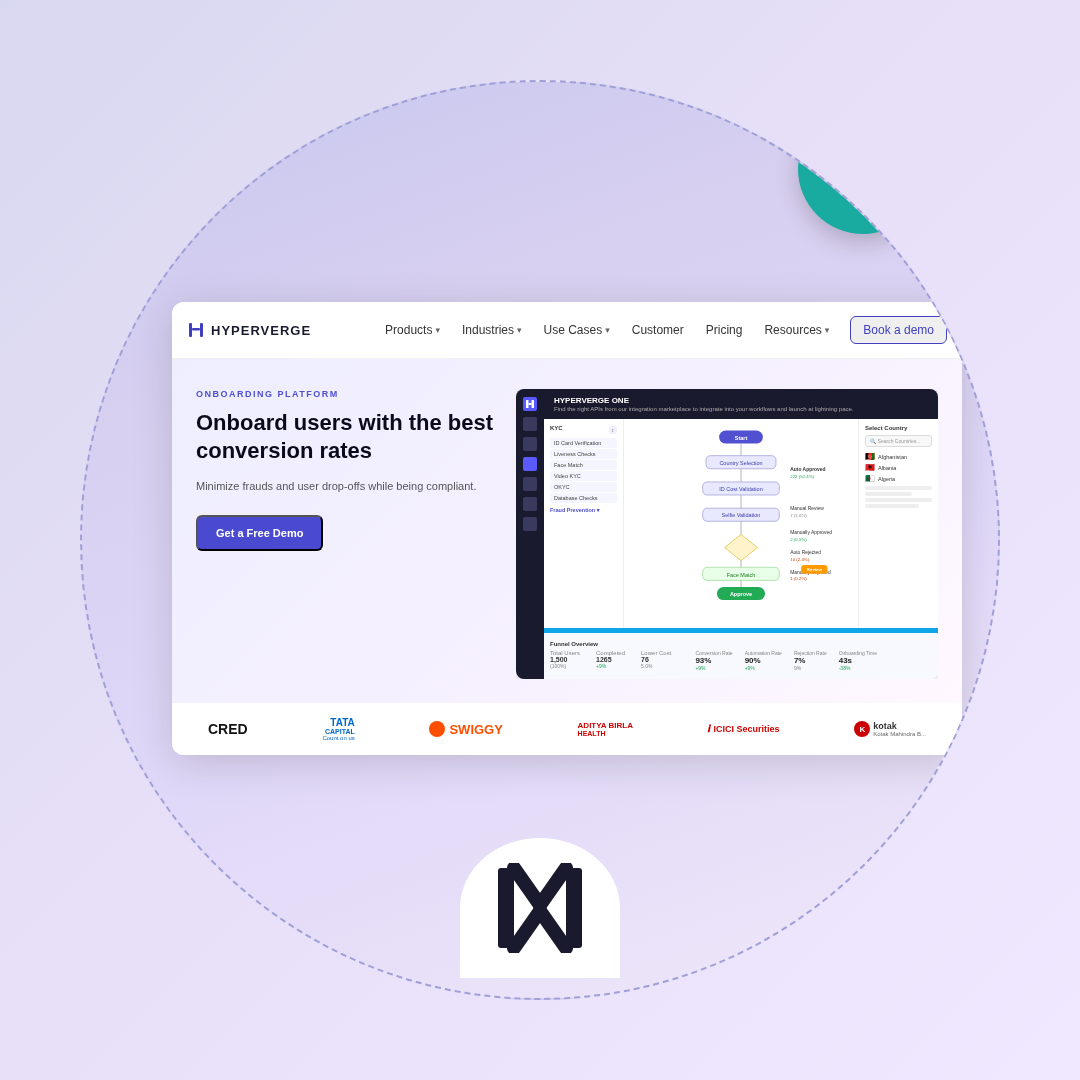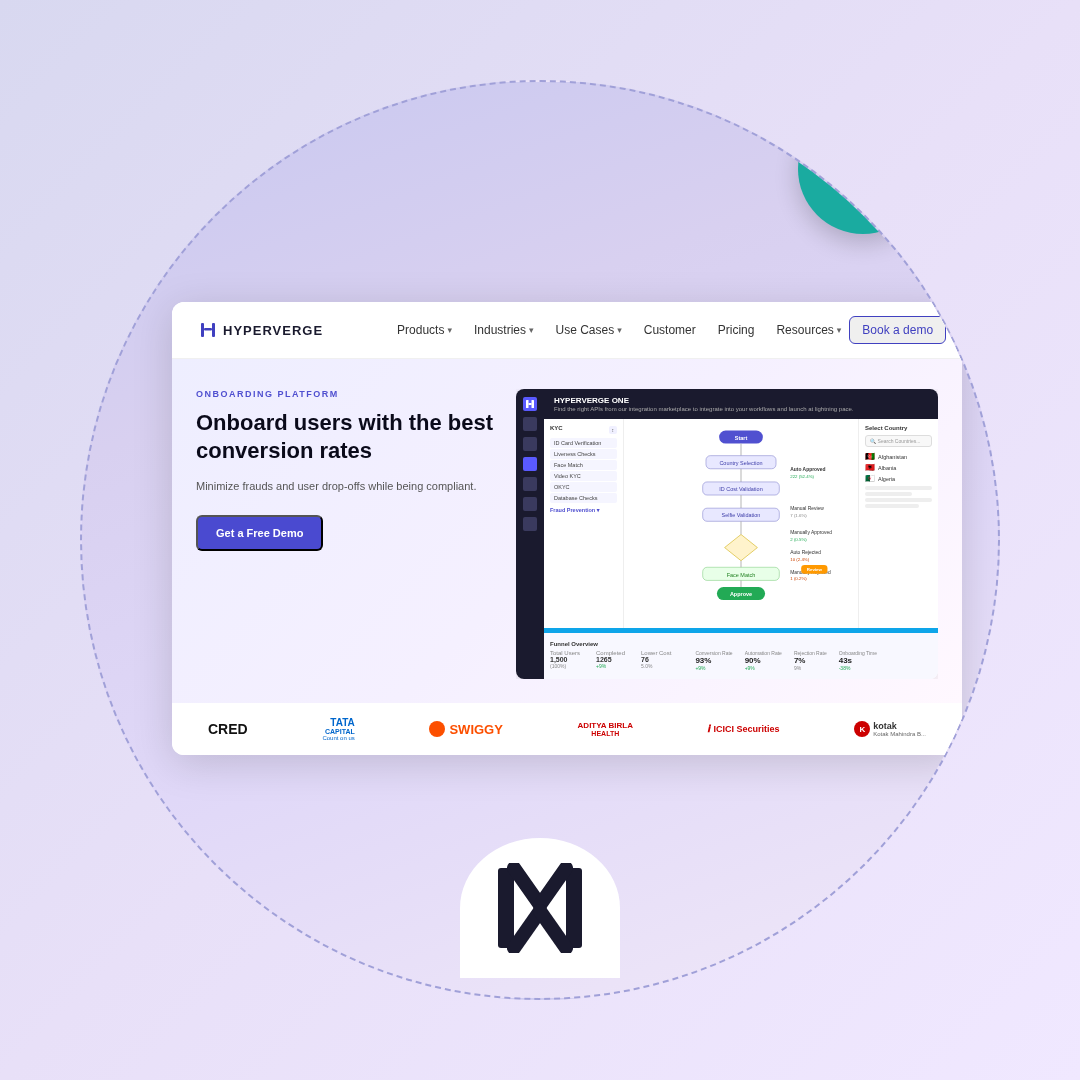--- a/index.html
+++ b/index.html
@@ -73,21 +73,21 @@
       background: white;
       border-radius: 12px;
       box-shadow: 0 8px 40px rgba(0,0,0,0.15);
       overflow: hidden;
     }
 
     
     .nav-bar {
       display: flex;
       align-items: center;
-      padding: 14px 27px;
+      padding: 14px 15px;
       background: white;
       border-bottom: 1px solid #f0f0f0;
       gap: 0;
     }
 
     .nav-logo {
       display: flex;
       align-items: center;
       gap: 6px;
       margin-right: 30px;
@@ -566,21 +566,21 @@
         <span class="logo-cred">CRED</span>
         <div style="text-align:right;">
           <div style="font-size:10px;font-weight:800;color:#0066cc;">TATA</div>
           <div style="font-size:7px;color:#0066cc;font-weight:600;">CAPITAL</div>
           <div style="font-size:6px;color:#0066cc;">Count on us</div>
         </div>
         <div style="display:flex;align-items:flex-end;gap:4px;">
           <div style="width:16px;height:16px;background:#fc4f00;border-radius:50%;"></div>
           <span style="font-size:13px;font-weight:800;color:#fc4f00;">SWIGGY</span>
         </div>
-        <div style="text-align:center;">
+        <div style="text-align:left;">
           <div style="font-size:8px;font-weight:700;color:#cc0000;">ADITYA BIRLA</div>
           <div style="font-size:7px;font-weight:700;color:#cc0000;">HEALTH</div>
         </div>
         <div style="display:flex;align-items:center;gap:3px;">
           <span style="font-size:10px;color:#cc0000;font-weight:800;">𝒊</span>
           <span style="font-size:9px;color:#cc0000;font-weight:700;">ICICI Securities</span>
         </div>
         <div style="display:flex;align-items:center;gap:3px;">
           <div style="width:16px;height:16px;background:#cc0000;border-radius:50%;display:flex;align-items:center;justify-content:center;">
             <span style="color:white;font-size:8px;font-weight:700;">K</span>

